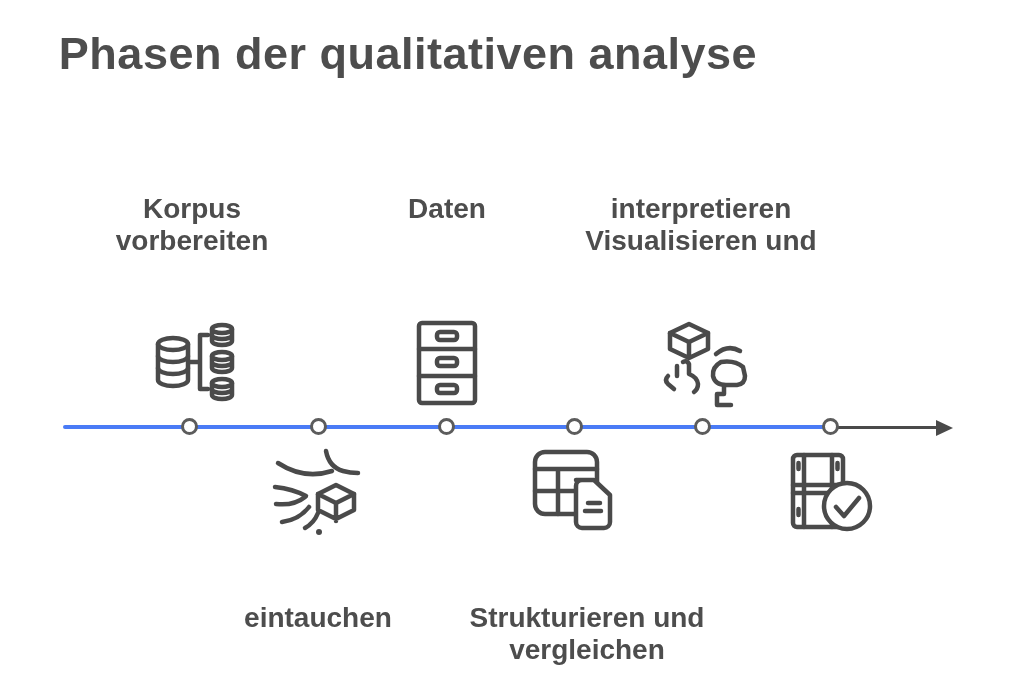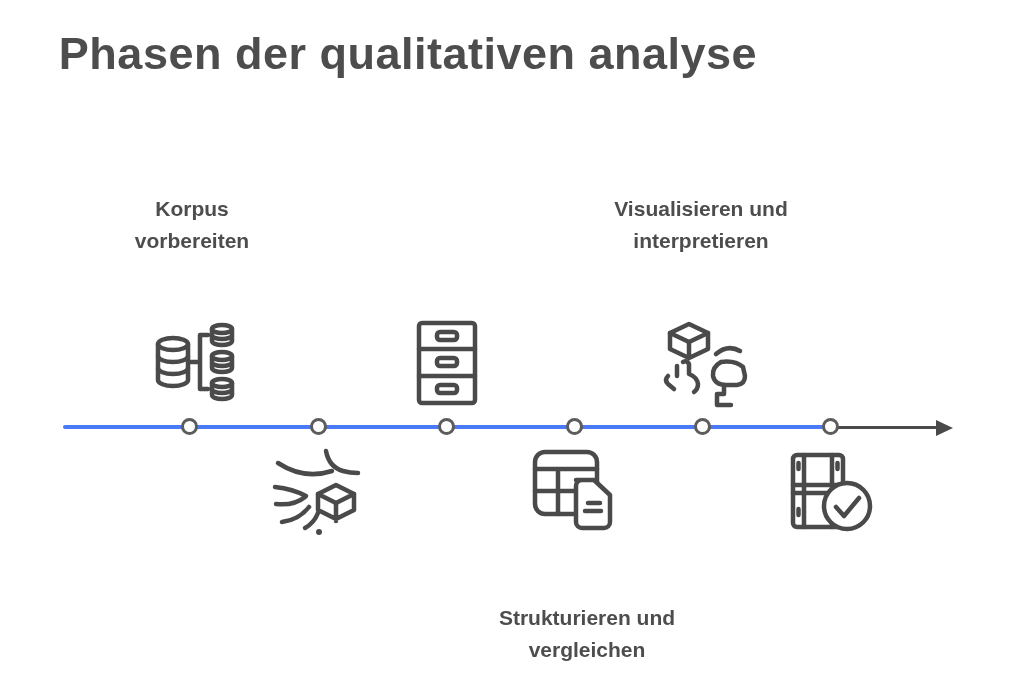--- a/index.html
+++ b/index.html
@@ -7,21 +7,21 @@
     width:1024px;height:693px;position:relative;background:#ffffff;
     font-family:"Liberation Sans","DejaVu Sans",sans-serif;overflow:hidden;
   }
   .stage{position:absolute;inset:0;width:1024px;height:693px;}
   .title{
     position:absolute;top:28px;left:0;width:816px;text-align:center;
     font-size:45px;font-weight:700;color:#4d4d4d;letter-spacing:0.5px;margin:0;
   }
   .phase-label{
     position:absolute;width:280px;text-align:center;
-    font-size:21px;font-weight:700;color:#4d4d4d;line-height:32px;
+    font-size:28px;font-weight:700;color:#4d4d4d;line-height:32px;
   }
   .tl-blue{position:absolute;left:63px;top:425px;width:768px;height:4px;background:#4a7bf6;border-radius:2px;}
   .tl-gray{position:absolute;left:831px;top:426px;width:106px;height:3px;background:#4a4a4a;}
   .tl-arrowhead{
     position:absolute;left:936px;top:419.5px;width:0;height:0;
     border-left:17px solid #4a4a4a;border-top:8px solid transparent;border-bottom:8px solid transparent;
   }
   .tl-node{
     position:absolute;top:418px;width:11px;height:11px;border-radius:50%;
     background:#ffffff;border:3.5px solid #5c5c5c;box-sizing:content-box;
@@ -37,24 +37,25 @@
 
 <div class="stage">
 
   <h1 class="title">Phasen der qualitativen analyse</h1>
 
   <div class="phase-label" style="left:52px;top:193px;">
     <div>Korpus</div>
     <div>vorbereiten</div>
   </div>
   <div class="phase-label" style="left:307px;top:193px;">
+    <div>Daten</div>
   </div>
   <div class="phase-label" style="left:561px;top:193px;">
+    <div>interpretieren</div>
     <div>Visualisieren und</div>
-    <div>interpretieren</div>
   </div>
 
   <div class="tl-blue"></div>
   <div class="tl-gray"></div>
   <div class="tl-arrowhead"></div>
   <div class="tl-node" style="left:181px;"></div>
   <div class="tl-node" style="left:310px;"></div>
   <div class="tl-node" style="left:438px;"></div>
   <div class="tl-node" style="left:566px;"></div>
   <div class="tl-node" style="left:694px;"></div>
@@ -126,19 +127,20 @@
       <rect class="ic" x="5" y="4" width="50" height="72" rx="4"></rect>
       <path class="ic" d="M16 4 v72 M44 4 v72"></path>
       <path class="ic" d="M5 34 h50 M5 42 h50"></path>
       <path class="ic" d="M10.5 12 v6 M49.5 12 v6 M10.5 58 v6 M49.5 58 v6"></path>
       <circle class="ic-white" cx="59" cy="55" r="23"></circle>
       <path class="ic" d="M48 56 l8 9 15 -18"></path>
     </svg>
   </div>
 
   <div class="phase-label" style="left:178px;top:602px;">
+    <div>eintauchen</div>
   </div>
   <div class="phase-label" style="left:447px;top:602px;">
     <div>Strukturieren und</div>
     <div>vergleichen</div>
   </div>
 
 </div>
 
 </body></html>

